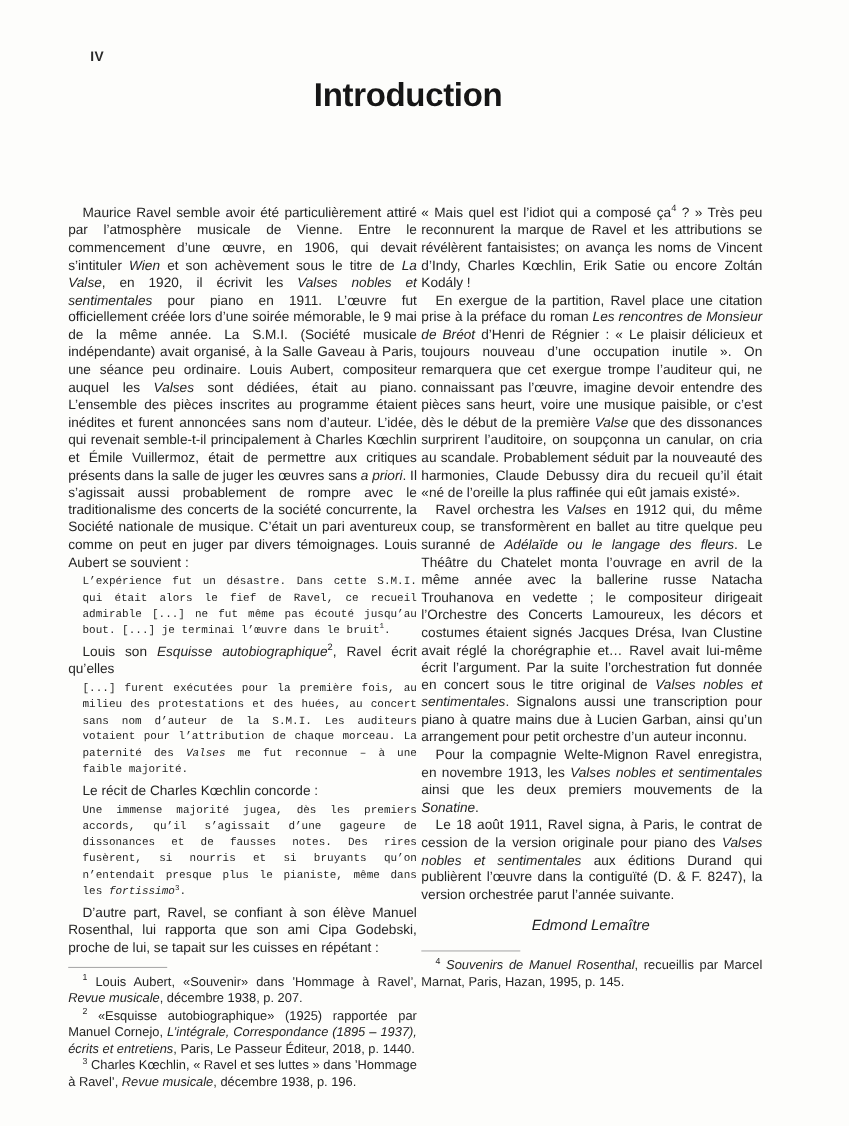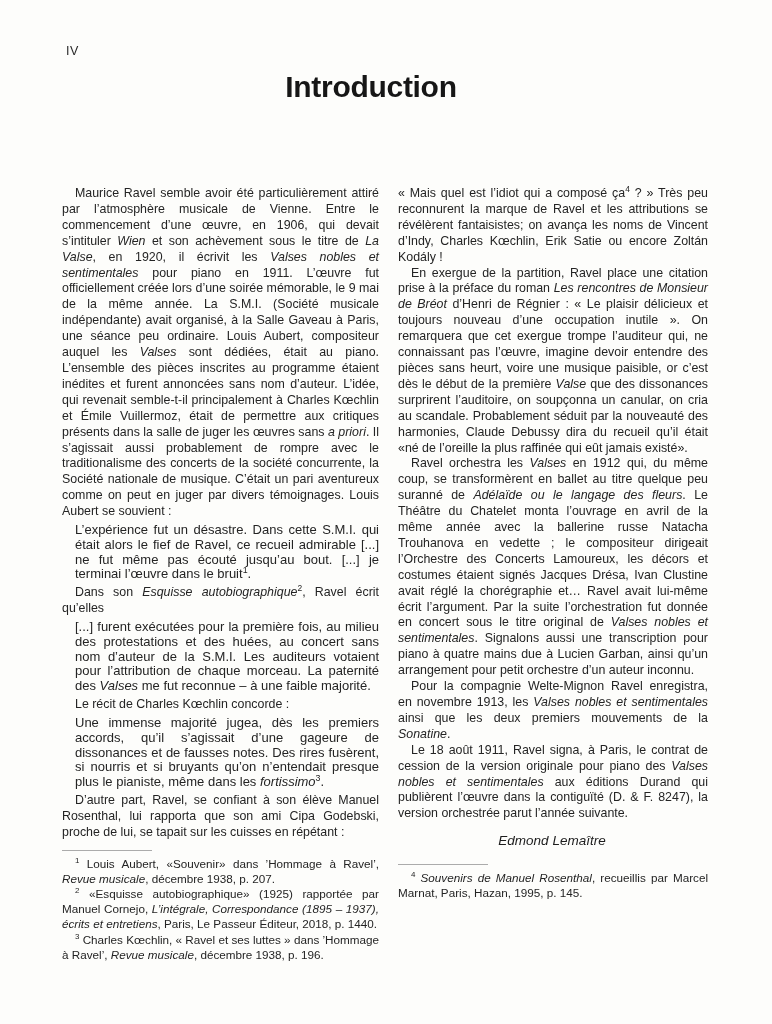--- a/index.html
+++ b/index.html
@@ -4,43 +4,44 @@
 <style>
   * { margin:0; padding:0; box-sizing:border-box; }
   html, body { width:772px; height:1024px; overflow:hidden; }
   body {
     background:#fdfdfb;
     color:#242424;
     font-family:"Liberation Sans","DejaVu Sans",sans-serif;
     position:relative;
   }
   .page-number {
-    position:absolute; left:66px; top:44px;
-    font-size:12.5px; font-weight:normal; letter-spacing:.5px; color:#2a2a2a;
+    position:absolute; left:82px; top:44px;
+    font-size:12.5px; font-weight:bold; letter-spacing:.5px; color:#2a2a2a;
   }
   .title {
     position:absolute; left:48px; width:646px; top:70px;
     text-align:center; font-size:30px; font-weight:bold; color:#161616;
     letter-spacing:-.3px;
   }
   .columns {
     position:absolute; left:62px; top:186px; width:646px;
-    display:flex; gap:19px;
+    display:flex; gap:4px;
   }
   .col {
     text-align:justify;
     hyphens:auto; -webkit-hyphens:auto;
   }
   .col-left  { width:317px; }
   .col-right { width:310px; }
   p.para { font-size:12.4px; line-height:15.9px; }
   p.para.indent { text-indent:13px; }
   p.quote {
-    font-size:13px; line-height:14.8px;
+    font-size:10px; line-height:14.8px;
     margin:3px 0 3px 13px;
+    font-family:Liberation Mono, monospace;
   }
   p.footnote { font-size:11.7px; line-height:15.2px; text-indent:13px; }
   .it { font-style:italic; }
   sup { font-size:68%; vertical-align:super; line-height:0; }
   .fn-sep {
     width:90px; height:0;
     border-top:1px solid #ababab;
     margin:9px 0 5px;
   }
   .signature {
@@ -54,21 +55,21 @@
 <body>
 
 <div class="page-number">IV</div>
 <h1 class="title">Introduction</h1>
 
 <div class="columns">
   <div class="col col-left">
     <div>
         <p class="para indent"><span>Maurice Ravel semble avoir été particulièrement attiré par l’atmosphère musicale de Vienne. Entre le commencement d’une œuvre, en 1906, qui devait s’intituler </span><span class="it">Wien</span><span> et son achèvement sous le titre de </span><span class="it">La Valse</span><span>, en 1920, il écrivit les </span><span class="it">Valses nobles et sentimentales</span><span> pour piano en 1911. L’œuvre fut officiellement créée lors d’une soirée mémorable, le 9 mai de la même année. La S.M.I. (Société musicale indépendante) avait organisé, à la Salle Gaveau à Paris, une séance peu ordinaire. Louis Aubert, compositeur auquel les </span><span class="it">Valses</span><span> sont dédiées, était au piano. L’ensemble des pièces inscrites au programme étaient inédites et furent annoncées sans nom d’auteur. L’idée, qui revenait semble-t-il principalement à Charles Kœchlin et Émile Vuillermoz, était de permettre aux critiques présents dans la salle de juger les œuvres sans </span><span class="it">a priori</span><span>. Il s’agissait aussi probablement de rompre avec le traditionalisme des concerts de la société concurrente, la Société nationale de musique. C’était un pari aventureux comme on peut en juger par divers témoignages. Louis Aubert se souvient&nbsp;:</span></p>
         <p class="quote"><span>L’expérience fut un désastre. Dans cette S.M.I. qui était alors le fief de Ravel, ce recueil admirable [...] ne fut même pas écouté jusqu’au bout. [...] je terminai l’œuvre dans le bruit</span><sup>1</sup><span>.</span></p>
-        <p class="para indent"><span>Dans son </span><span class="it">Esquisse autobiographique</span><sup>2</sup><span>, Ravel écrit qu’elles</span></p>
+        <p class="para indent"><span>Louis son </span><span class="it">Esquisse autobiographique</span><sup>2</sup><span>, Ravel écrit qu’elles</span></p>
         <p class="quote"><span>[...] furent exécutées pour la première fois, au milieu des protestations et des huées, au concert sans nom d’auteur de la S.M.I. Les auditeurs votaient pour l’attribution de chaque morceau. La paternité des </span><span class="it">Valses</span><span> me fut reconnue – à une faible majorité.</span></p>
         <p class="para indent"><span>Le récit de Charles Kœchlin concorde&nbsp;:</span></p>
         <p class="quote"><span>Une immense majorité jugea, dès les premiers accords, qu’il s’agissait d’une gageure de dissonances et de fausses notes. Des rires fusèrent, si nourris et si bruyants qu’on n’entendait presque plus le pianiste, même dans les </span><span class="it">fortissimo</span><sup>3</sup><span>.</span></p>
         <p class="para indent"><span>D’autre part, Ravel, se confiant à son élève Manuel Rosenthal, lui rapporta que son ami Cipa Godebski, proche de lui, se tapait sur les cuisses en répétant&nbsp;:</span></p>
       </div>
     <div class="fn-sep"></div>
     <div>
         <p class="footnote"><sup>1</sup><span> Louis Aubert, «Souvenir» dans ’Hommage à Ravel’, </span><span class="it">Revue musicale</span><span>, décembre 1938, p. 207.</span></p>
         <p class="footnote"><sup>2</sup><span> «Esquisse autobiographique» (1925) rapportée par Manuel Cornejo, </span><span class="it">L’intégrale, Correspondance (1895 – 1937), écrits et entretiens</span><span>, Paris, Le Passeur Éditeur, 2018, p. 1440.</span></p>
         <p class="footnote"><sup>3</sup><span> Charles Kœchlin, «&nbsp;Ravel et ses luttes&nbsp;» dans ’Hommage à Ravel’, </span><span class="it">Revue musicale</span><span>, décembre 1938, p. 196.</span></p>

